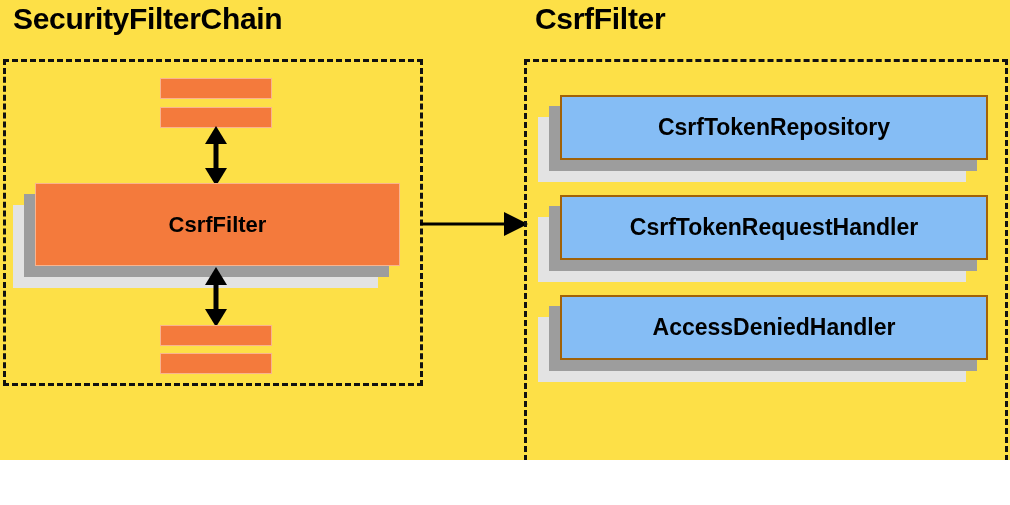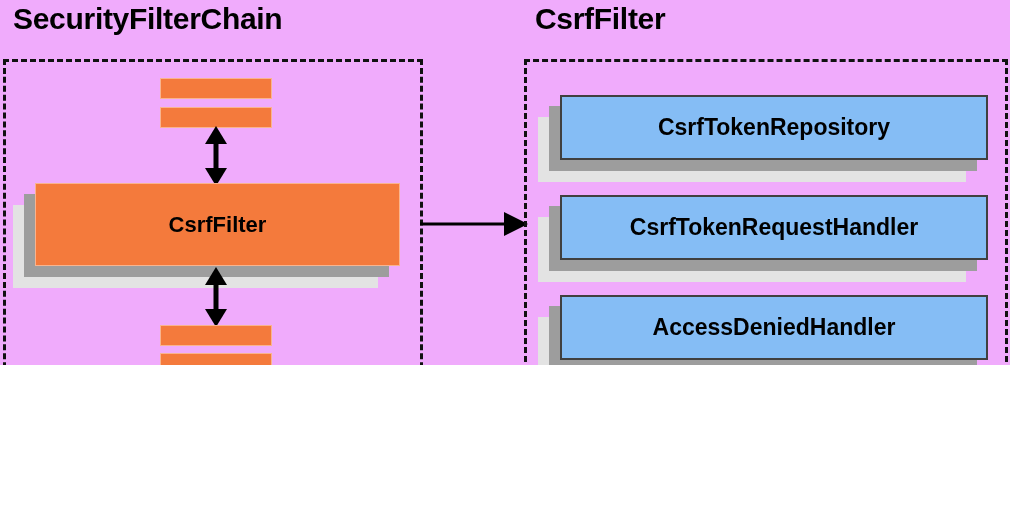--- a/index.html
+++ b/index.html
@@ -6,22 +6,22 @@
     margin: 0;
     padding: 0;
     background: #ffffff;
   }
   body {
     font-family: "Liberation Sans", sans-serif;
   }
   #canvas {
     position: relative;
     width: 1010px;
-    height: 365px;
-    background: #f0abfc;
+    height: 460px;
+    background: #fde047;
     overflow: hidden;
   }
 
   
   .panel-title {
     position: absolute;
     font-family: "Liberation Sans", sans-serif;
     font-weight: bold;
     font-size: 30px;
     line-height: 34px;
@@ -87,21 +87,21 @@
     background: #f47a3c;
     border: 1px solid #f9b48f;
   }
   .node.orange .label {
     font-size: 22px;
   }
 
   
   .node.blue .face {
     background: #85bdf5;
-    border: 2px solid #404040;
+    border: 2px solid #a16207;
   }
   .node.blue .label {
     font-size: 23px;
   }
 
   
   .bar {
     position: absolute;
     background: #f47a3c;
     border: 1px solid #f9b48f;

